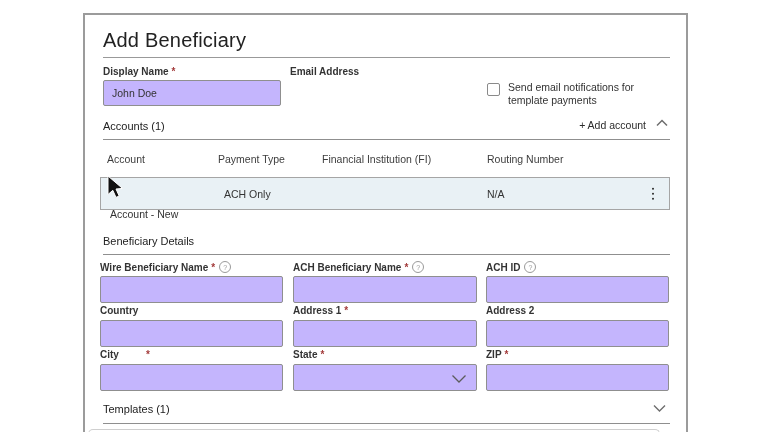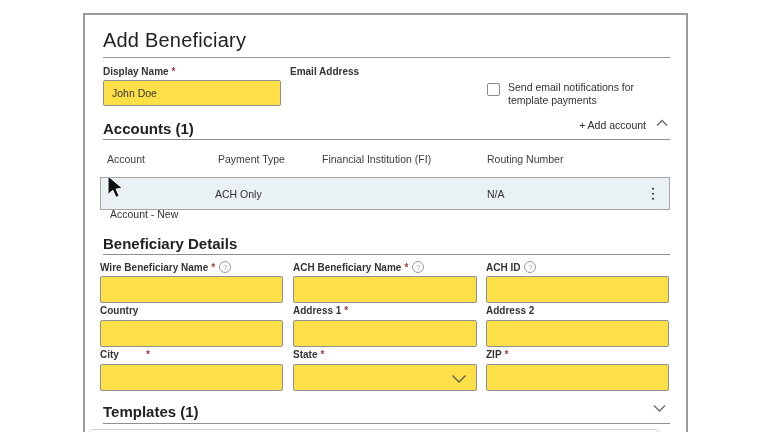--- a/index.html
+++ b/index.html
@@ -5,24 +5,24 @@
   html,body{margin:0;padding:0;width:768px;height:432px;overflow:hidden;background:#fff;
     font-family:"Liberation Sans",sans-serif;-webkit-font-smoothing:antialiased;}
   .card{position:absolute;left:83px;top:13px;width:601px;height:450px;background:#fff;
     border:2px solid #9b9b9b;box-sizing:content-box;}
   .abs{position:absolute;}
   .h1{font-size:20px;font-weight:500;color:#222;letter-spacing:.2px;}
   .hr{border-top:1px solid #8f8f8f;height:0;}
   .hr.light{border-top-color:#999;}
   .lbl{font-size:10px;font-weight:700;color:#333;white-space:nowrap;display:flex;align-items:center;}
   .req{color:#a33a3a;margin-left:3px;font-weight:700;}
-  .inp{position:absolute;height:26px;border:1px solid #8f8f8f;border-radius:2px;background:#fde047;
+  .inp{position:absolute;height:26px;border:1px solid #8f8f8f;border-radius:2px;background:#c4b5fd;
     font-size:10.5px;color:#333;padding:0 8px;box-sizing:border-box;outline:none;
     font-family:"Liberation Sans",sans-serif;}
-  .sec-title{font-size:15px;font-weight:700;color:#222;}
+  .sec-title{font-size:11px;font-weight:400;color:#222;}
   .table-h{font-size:10.5px;color:#3d3d3d;white-space:nowrap;}
   .row{background:#e9f1f5;border:1.5px solid #a5a5a5;box-sizing:border-box;}
   .cell{position:absolute;font-size:10.5px;color:#333;top:50%;transform:translateY(-50%);white-space:nowrap;}
   .chk{width:13px;height:13px;border:1.5px solid #8a8a8a;border-radius:2px;background:#fff;box-sizing:border-box;cursor:pointer;}
   .chk-lbl{font-size:10.5px;color:#333;line-height:13px;width:152px;}
   .info{display:inline-flex;align-items:center;justify-content:center;width:10px;height:10px;
     border:1px solid #9a9a9a;border-radius:50%;font-size:7px;color:#9a9a9a;margin-left:4px;
     font-weight:400;flex:0 0 auto;cursor:default;}
   .addlink{font-size:10.5px;color:#2b2b2b;cursor:pointer;white-space:nowrap;}
   .iconbtn{cursor:pointer;display:inline-flex;align-items:center;justify-content:center;}
@@ -64,21 +64,21 @@
   </div>
   <div class="abs hr" style="left:18px;top:124px;width:567px;"></div>
 
   <div class="abs table-h" style="left:22px;top:138px;">Account</div>
   <div class="abs table-h" style="left:133px;top:138px;">Payment Type</div>
   <div class="abs table-h" style="left:237px;top:138px;">Financial Institution (FI)</div>
   <div class="abs table-h" style="left:402px;top:138px;">Routing Number</div>
 
   <div class="abs row" style="left:15px;top:162px;width:570px;height:33px;">
     <div class="cell" style="left:9px;margin-top:20px;">Account - New</div>
-    <div class="cell" style="left:114px;">ACH Only</div>
+    <div class="cell" style="left:123px;">ACH Only</div>
     <div class="cell" style="left:221px;"></div>
     <div class="cell" style="left:386px;">N/A</div>
     <div class="kebab">
         <i></i>
         <i></i>
         <i></i>
       </div>
   </div>
 
   <svg class="abs" style="left:21px;top:160px;" width="22" height="26" viewBox="0 0 22 26">

